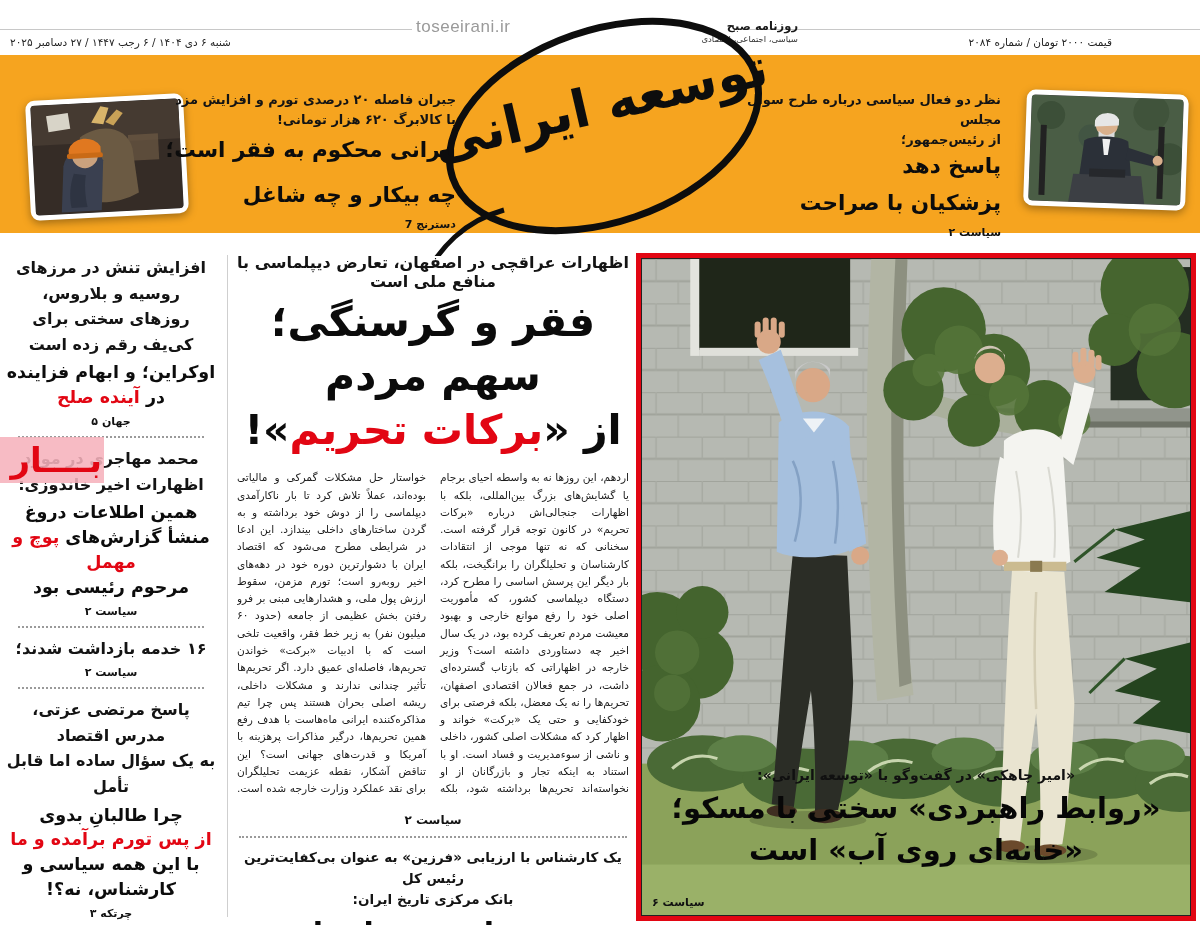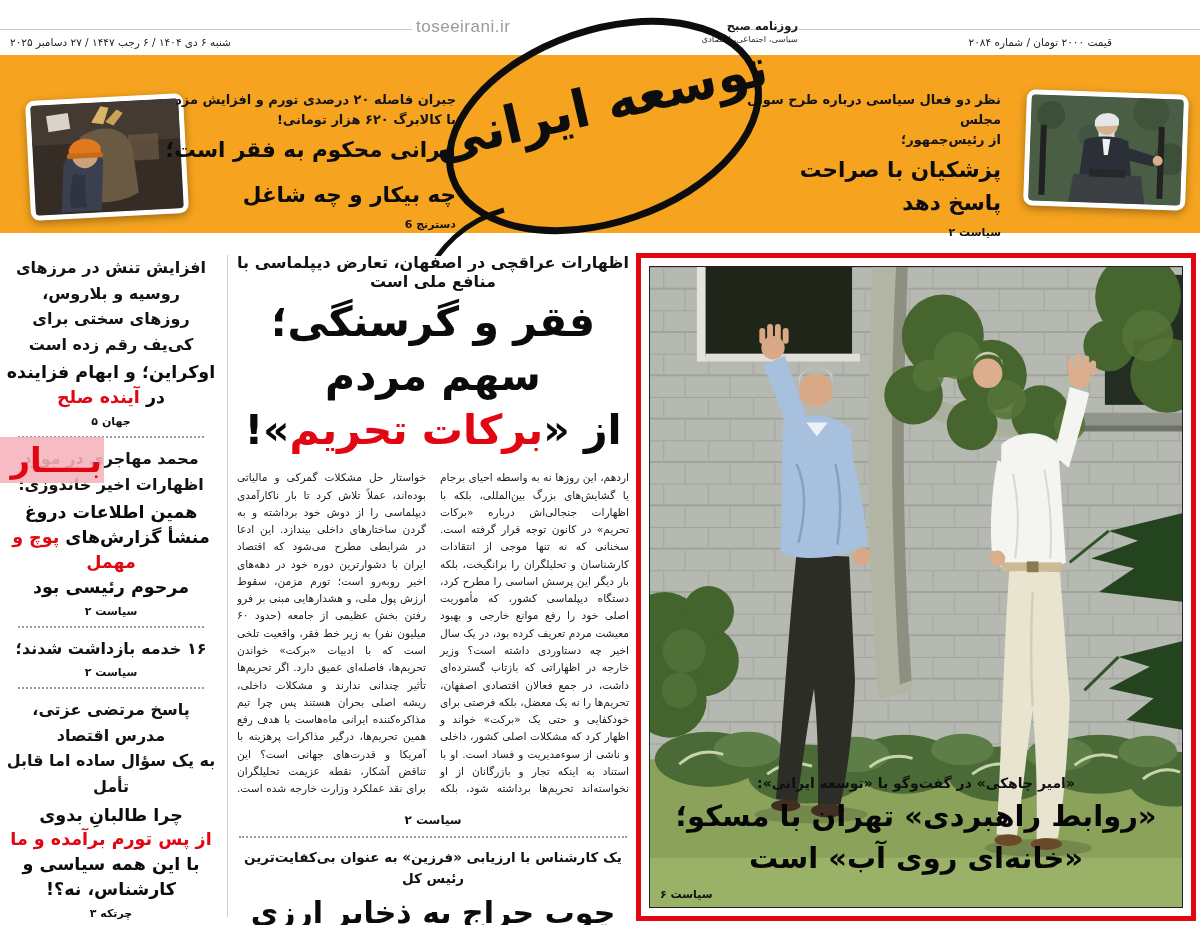--- a/index.html
+++ b/index.html
@@ -39,21 +39,21 @@
   .lead-k{font-size:16px;font-weight:bold;color:#141414;}
   .lead-t{font-size:41px;font-weight:800;line-height:1.32;color:#0b0b0b;margin-top:4px;}
   .lead-body{margin-top:12px;column-count:2;column-gap:14px;text-align:justify;
              font-size:10.6px;line-height:1.63;color:#1c1c1c;height:336px;overflow:hidden;}
   .lead-tag{font-size:12px;font-weight:bold;margin-top:8px;}
   .c-sep{border-top:2px dotted #9a9a9a;margin:9px 2px;}
   .a2-k{font-size:13.5px;font-weight:bold;line-height:1.55;color:#141414;}
   .a2-t{font-size:30px;font-weight:800;line-height:1.35;color:#0b0b0b;margin-top:4px;}
   
   .photo{position:absolute;left:636px;top:253px;width:560px;height:668px;box-sizing:border-box;
-         border:5px solid #e20613;background:#fff;padding:8px;}
+         border:5px solid #e20613;background:#fff;padding:0;}
   .photo-inner{position:relative;width:100%;height:100%;border:1px solid #222;box-sizing:border-box;overflow:hidden;}
   .photo-inner svg{position:absolute;left:0;top:0;width:100%;height:100%;}
   .cap{position:absolute;left:0;right:0;top:508px;text-align:center;z-index:3;}
   .cap-k{font-size:14px;font-weight:bold;color:#101010;}
   .cap-t{font-size:29px;font-weight:800;line-height:1.45;color:#070707;margin-top:4px;}
   .cap-tag{position:absolute;left:10px;bottom:6px;font-size:11px;font-weight:bold;color:#101010;z-index:3;}
 </style>
 </head>
 <body>
 
@@ -83,28 +83,28 @@
       <path d="M36 46 A17 14 0 0 1 68 44 L68 52 L36 54 Z" fill="#e07820"></path>
       <rect x="34" y="50" width="36" height="5" rx="2" fill="#c96a16"></rect>
       <path d="M40 70 C36 80 34 92 36 104 L52 104 C50 92 50 80 52 72 Z" fill="#2e3442"></path>
     </svg>
   </div>
   <div class="btxt rtl" style="left:164px;top:90px;width:292px;">
     <div class="bk">جبران فاصله ۲۰ درصدی تورم و افزایش مزد</div>
     <div class="bk">با کالابرگ ۶۲۰ هزار تومانی!</div>
     <div class="bt">ایرانی محکوم به فقر است؛</div>
     <div class="bt" style="margin-top:12px;">چه بیکار و چه شاغل</div>
-    <div class="btag">دسترنج 6</div>
+    <div class="btag">دسترنج 7</div>
   </div>
 
   <div class="btxt rtl" style="left:735px;top:90px;width:266px;">
     <div class="bk">نظر دو فعال سیاسی درباره طرح سوال مجلس</div>
     <div class="bk">از رئیس‌جمهور؛</div>
+    <div class="bt" style="margin-top:0;">پاسخ دهد</div>
     <div class="bt">پزشکیان با صراحت</div>
-    <div class="bt" style="margin-top:0;">پاسخ دهد</div>
     <div class="btag">سیاست ۲</div>
   </div>
   <div class="bimg" style="left:1025px;top:92px;width:152px;height:106px;transform:rotate(2deg);">
     <svg viewBox="0 0 152 106" preserveAspectRatio="none">
       <rect width="152" height="106" fill="#4a5d45"></rect>
       <circle cx="20" cy="20" r="14" fill="#3c4f38"></circle>
         <circle cx="120" cy="14" r="18" fill="#40533b"></circle>
       <circle cx="60" cy="40" r="12" fill="#425543"></circle>
         <circle cx="140" cy="60" r="16" fill="#3c4f38"></circle>
       <rect x="10" y="30" width="6" height="70" fill="#222"></rect>
@@ -175,20 +175,21 @@
     <div class="lead-k">اظهارات عراقچی در اصفهان، تعارض دیپلماسی با منافع ملی است</div>
     <div class="lead-t">
       <span>فقر و گرسنگی؛ سهم مردم</span><br>
       <span>از «</span><span class="red">برکات تحریم</span><span>»!</span>
     </div>
     <div class="lead-body"><span>اردهم، این روزها نه به واسطه احیای برجام یا گشایش‌های بزرگ بین‌المللی، بلکه با اظهارات جنجالی‌اش درباره «برکات تحریم» در کانون توجه قرار گرفته است. سخنانی که نه تنها موجی از انتقادات کارشناسان و تحلیلگران را برانگیخت، بلکه بار دیگر این پرسش اساسی را مطرح کرد، دستگاه دیپلماسی کشور، که مأموریت اصلی خود را رفع موانع خارجی و بهبود معیشت مردم تعریف کرده بود، در یک سال اخیر چه دستاوردی داشته است؟ وزیر خارجه در اظهاراتی که بازتاب گسترده‌ای داشت، در جمع فعالان اقتصادی اصفهان، تحریم‌ها را نه یک معضل، بلکه فرصتی برای خودکفایی و حتی یک «برکت» خواند و اظهار کرد که مشکلات اصلی کشور، داخلی و ناشی از سوءمدیریت و فساد است. او با استناد به اینکه تجار و بازرگانان از او نخواسته‌اند تحریم‌ها برداشته شود، بلکه خواستار حل مشکلات گمرکی و مالیاتی بوده‌اند، عملاً تلاش کرد تا بار ناکارآمدی دیپلماسی را از دوش خود برداشته و به گردن ساختارهای داخلی بیندازد. این ادعا در شرایطی مطرح می‌شود که اقتصاد ایران با دشوارترین دوره خود در دهه‌های اخیر روبه‌رو است؛ تورم مزمن، سقوط ارزش پول ملی، و هشدارهایی مبنی بر فرو</span> <span>رفتن بخش عظیمی از جامعه (حدود ۶۰ میلیون نفر) به زیر خط فقر، واقعیت تلخی است که با ادبیات «برکت» خواندن تحریم‌ها، فاصله‌ای عمیق دارد. اگر تحریم‌ها تأثیر چندانی ندارند و مشکلات داخلی، ریشه اصلی بحران هستند پس چرا تیم مذاکره‌کننده ایرانی ماه‌هاست با هدف رفع همین تحریم‌ها، درگیر مذاکرات پرهزینه با آمریکا و قدرت‌های جهانی است؟ این تناقض آشکار، نقطه عزیمت تحلیلگران برای نقد عملکرد وزارت خارجه شده است. انتقادات به سخنان عراقچی بلافاصله و از سوی طیف‌های مختلف آغاز شد. محمد طبیبیان، اقتصاددان برجسته، با لحنی گزنده به وزیر خارجه یادآور شد که نباید از جانب مردم سخن بگوید. طبیبیان نوشت: «می‌دانیم جناب ایشان و جنابان در شرایط بدتر از این هم می‌توانند خوب و فربه زندگی کنند. انصافاً از جانب مردم صحبت نفرمایید. از خود مردم بپرسید و بگذارید با زبان خودشان از احوال خودشان بگویند.» این نقد، انگشت اتهام را مستقیماً به سمت طبقه‌ای نشانه می‌رود که به دلیل موقعیت ممتاز خود، از تبعات مستقیم تحریم‌ها مصون مانده‌اند و در نتیجه، درکی از رنج معیشتی اکثریت جامعه ندارند.</span></div>
     <div class="lead-tag">سیاست ۲</div>
     <div class="c-sep"></div>
     <div>
       <div class="a2-k">یک کارشناس با ارزیابی «فرزین» به عنوان بی‌کفایت‌ترین رئیس کل</div>
+      <div class="a2-k">بانک مرکزی تاریخ ایران:</div>
       <div class="a2-t"><span>چوب حراج به ذخایر ارزی کشور زد</span><br></div>
 
     </div>
   </div>
 
   <div class="photo">
     <div class="photo-inner">
       <svg viewBox="0 0 545 650" preserveAspectRatio="none">
         <defs>
           <pattern id="shingle" width="46" height="44" patternUnits="userSpaceOnUse">
@@ -313,19 +314,19 @@
           <path d="M545 250 L470 268 L500 278 L452 296 L496 306 L460 330 L545 340 Z"></path>
           <path d="M545 380 L480 396 L512 406 L470 428 L516 438 L488 460 L545 470 Z"></path>
         </g>
         <g stroke="#2f5429" stroke-width="3" fill="none">
           <path d="M470 268 L430 300"></path>
             <path d="M480 396 L445 430"></path>
         </g>
       </svg>
       <div class="cap rtl">
         <div class="cap-k">«امیر چاهکی» در گفت‌وگو با «توسعه ایرانی»:</div>
-        <div class="cap-t"><span>«روابط راهبردی» تهران با مسکو؛</span><br><span>«خانه‌ای روی آب» است</span></div>
+        <div class="cap-t"><span>«روابط راهبردی» سختی با مسکو؛</span><br><span>«خانه‌ای روی آب» است</span></div>
       </div>
       <div class="cap-tag rtl">سیاست ۶</div>
     </div>
   </div>
 
 </div>
 
 </body></html>

